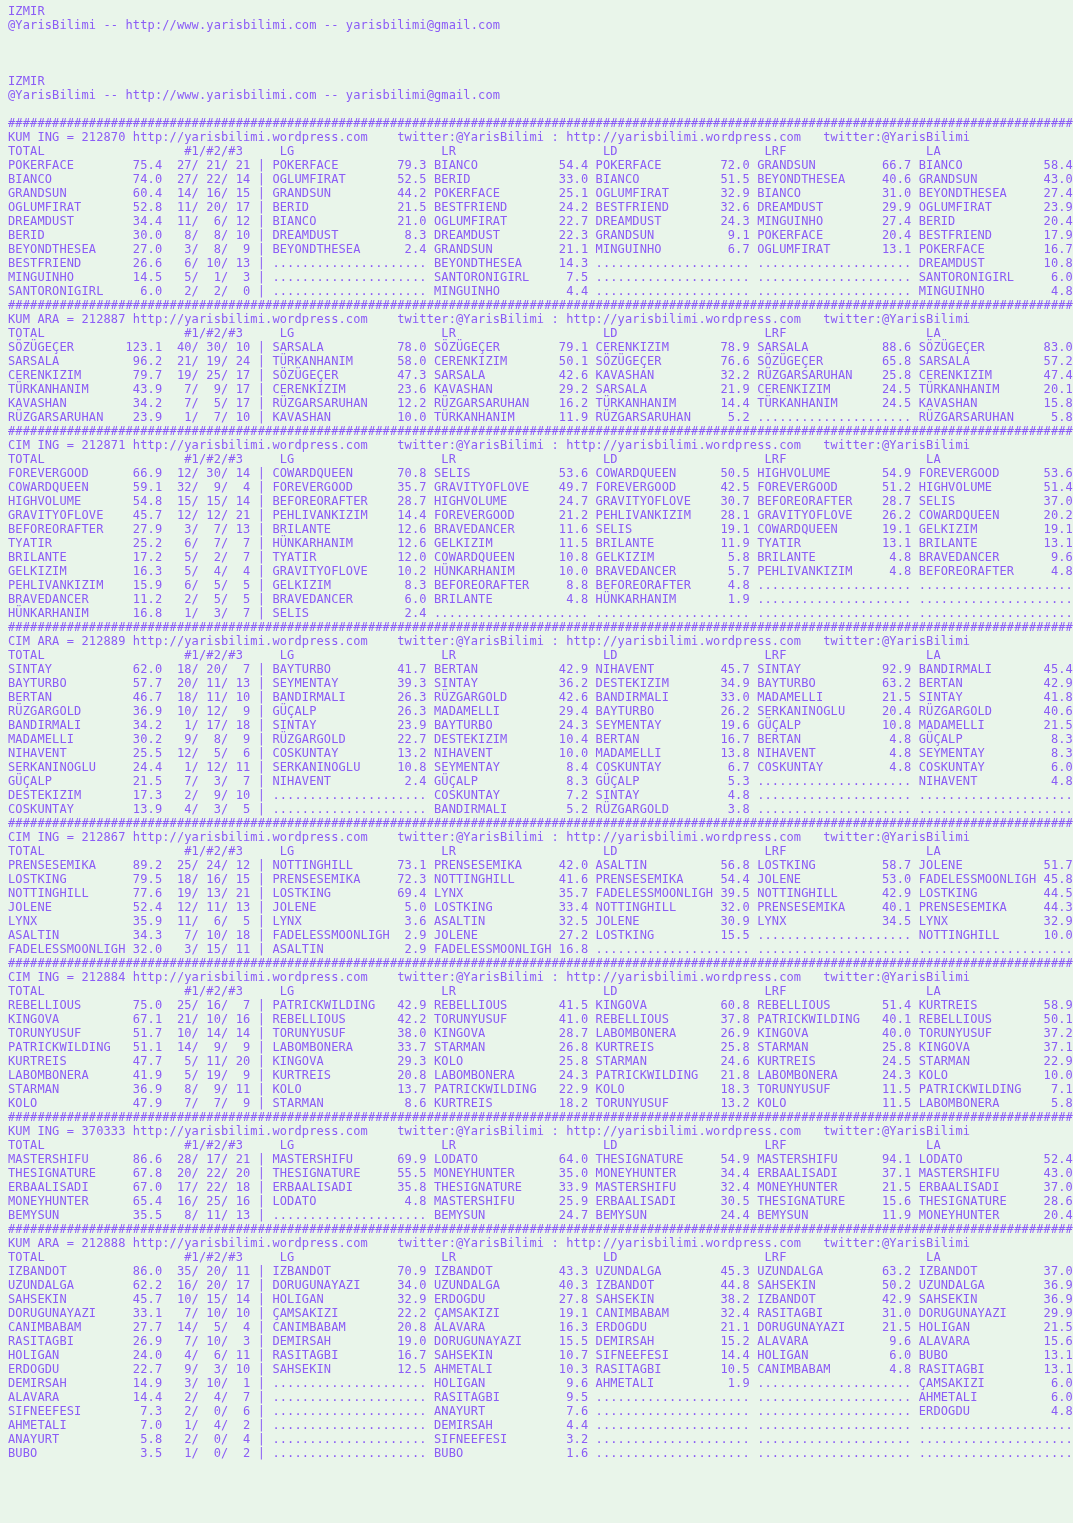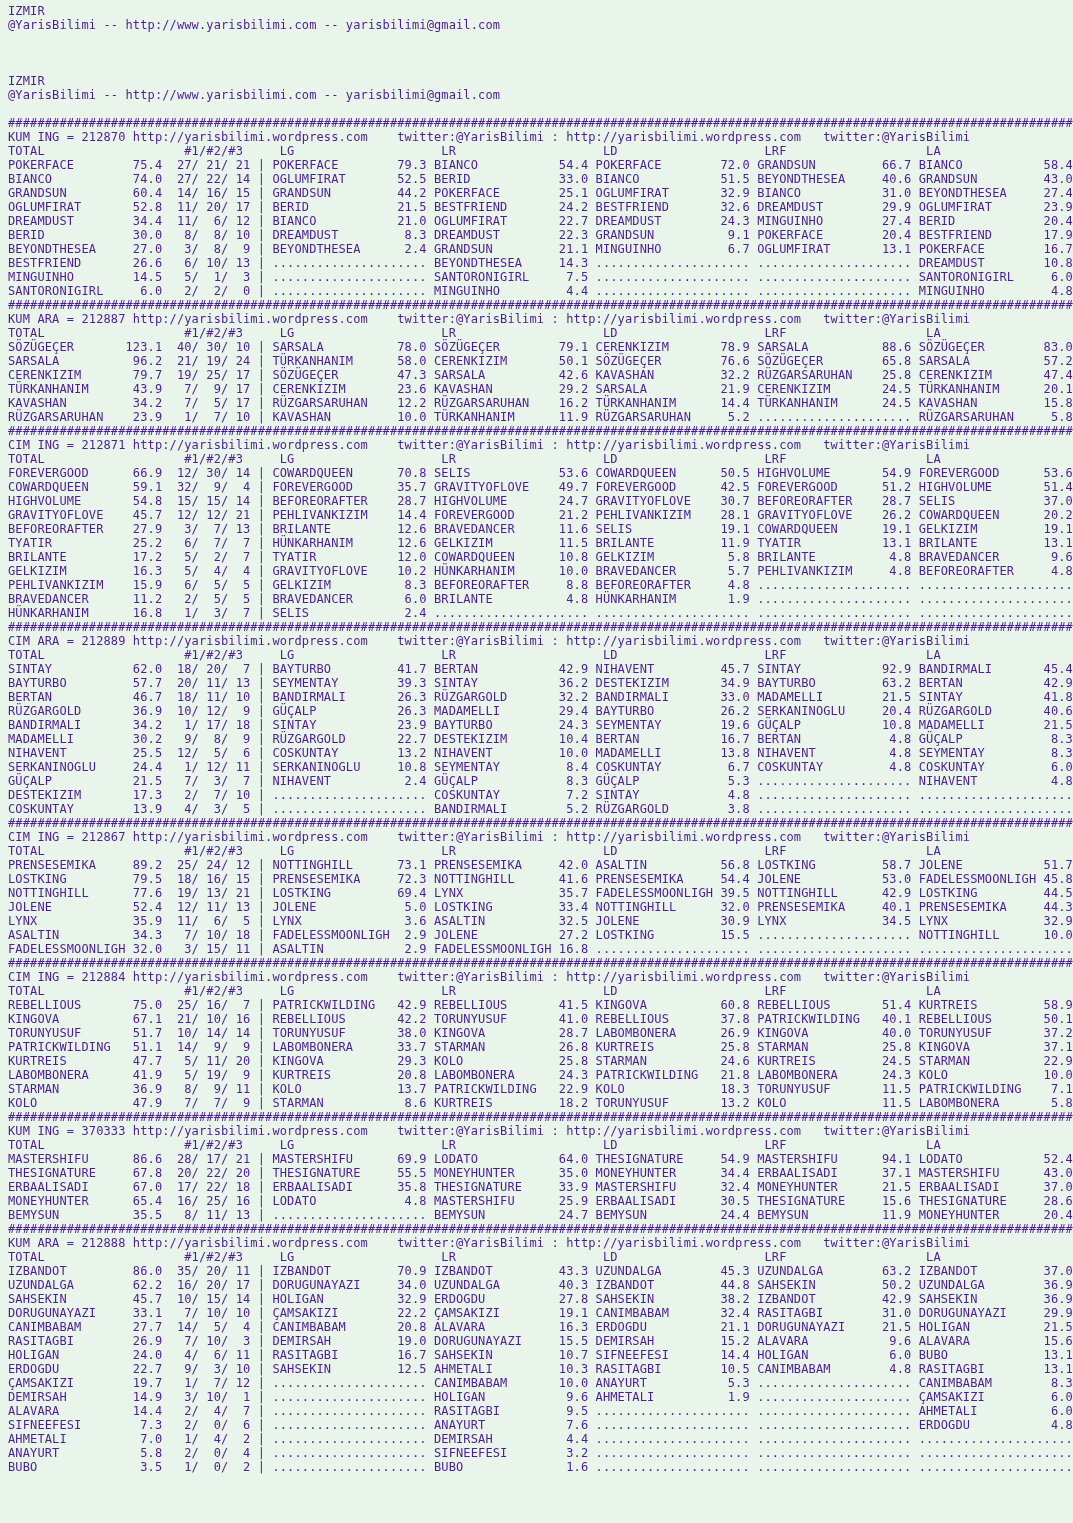--- a/index.html
+++ b/index.html
@@ -8,21 +8,21 @@
     height: 1523px;
     background: #e9f5ea;
     overflow: hidden;
   }
   .doc {
     padding: 4px 0 0 8px;
     font-family: "DejaVu Sans Mono", monospace;
     font-size: 12px;
     line-height: 14px;
     letter-spacing: 0.12px;
-    color: #4c1d95;
+    color: #8b5cf6;
   }
   .ln { height: 14px; white-space: pre; }
 </style>
 </head>
 <body>
 
 <div class="doc">
   <div class="ln">IZMIR</div>
   <div class="ln">@YarisBilimi -- http://www.yarisbilimi.com -- yarisbilimi@gmail.com</div>
   <div class="ln"></div>
@@ -66,28 +66,28 @@
       <div class="ln">BRILANTE         17.2   5/  2/  7 | TYATIR           12.0 COWARDQUEEN      10.8 GELKIZIM          5.8 BRILANTE          4.8 BRAVEDANCER       9.6</div>
       <div class="ln">GELKIZIM         16.3   5/  4/  4 | GRAVITYOFLOVE    10.2 HÜNKARHANIM      10.0 BRAVEDANCER       5.7 PEHLIVANKIZIM     4.8 BEFOREORAFTER     4.8</div>
       <div class="ln">PEHLIVANKIZIM    15.9   6/  5/  5 | GELKIZIM          8.3 BEFOREORAFTER     8.8 BEFOREORAFTER     4.8 ..................... .....................</div>
       <div class="ln">BRAVEDANCER      11.2   2/  5/  5 | BRAVEDANCER       6.0 BRILANTE          4.8 HÜNKARHANIM       1.9 ..................... .....................</div>
       <div class="ln">HÜNKARHANIM      16.8   1/  3/  7 | SELIS             2.4 ..................... ..................... ..................... .....................</div>
       <div class="ln">#################################################################################################################################################</div>
       <div class="ln">CIM ARA = 212889 http://yarisbilimi.wordpress.com    twitter:@YarisBilimi : http://yarisbilimi.wordpress.com   twitter:@YarisBilimi</div>
       <div class="ln">TOTAL                   #1/#2/#3     LG                    LR                    LD                    LRF                   LA</div>
       <div class="ln">SINTAY           62.0  18/ 20/  7 | BAYTURBO         41.7 BERTAN           42.9 NIHAVENT         45.7 SINTAY           92.9 BANDIRMALI       45.4</div>
       <div class="ln">BAYTURBO         57.7  20/ 11/ 13 | SEYMENTAY        39.3 SINTAY           36.2 DESTEKIZIM       34.9 BAYTURBO         63.2 BERTAN           42.9</div>
-      <div class="ln">BERTAN           46.7  18/ 11/ 10 | BANDIRMALI       26.3 RÜZGARGOLD       32.2 BANDIRMALI       33.0 MADAMELLI        21.5 SINTAY           41.8</div>
+      <div class="ln">BERTAN           46.7  18/ 11/ 10 | BANDIRMALI       26.3 RÜZGARGOLD       42.6 BANDIRMALI       33.0 MADAMELLI        21.5 SINTAY           41.8</div>
       <div class="ln">RÜZGARGOLD       36.9  10/ 12/  9 | GÜÇALP           26.3 MADAMELLI        29.4 BAYTURBO         26.2 SERKANINOGLU     20.4 RÜZGARGOLD       40.6</div>
       <div class="ln">BANDIRMALI       34.2   1/ 17/ 18 | SINTAY           23.9 BAYTURBO         24.3 SEYMENTAY        19.6 GÜÇALP           10.8 MADAMELLI        21.5</div>
       <div class="ln">MADAMELLI        30.2   9/  8/  9 | RÜZGARGOLD       22.7 DESTEKIZIM       10.4 BERTAN           16.7 BERTAN            4.8 GÜÇALP            8.3</div>
       <div class="ln">NIHAVENT         25.5  12/  5/  6 | COSKUNTAY        13.2 NIHAVENT         10.0 MADAMELLI        13.8 NIHAVENT          4.8 SEYMENTAY         8.3</div>
       <div class="ln">SERKANINOGLU     24.4   1/ 12/ 11 | SERKANINOGLU     10.8 SEYMENTAY         8.4 COSKUNTAY         6.7 COSKUNTAY         4.8 COSKUNTAY         6.0</div>
       <div class="ln">GÜÇALP           21.5   7/  3/  7 | NIHAVENT          2.4 GÜÇALP            8.3 GÜÇALP            5.3 ..................... NIHAVENT          4.8</div>
-      <div class="ln">DESTEKIZIM       17.3   2/  7/ 10 | ..................... COSKUNTAY         7.2 SINTAY            4.8 ..................... .....................</div>
+      <div class="ln">DESTEKIZIM       17.3   2/  9/ 10 | ..................... COSKUNTAY         7.2 SINTAY            4.8 ..................... .....................</div>
       <div class="ln">COSKUNTAY        13.9   4/  3/  5 | ..................... BANDIRMALI        5.2 RÜZGARGOLD        3.8 ..................... .....................</div>
       <div class="ln">#################################################################################################################################################</div>
       <div class="ln">CIM ING = 212867 http://yarisbilimi.wordpress.com    twitter:@YarisBilimi : http://yarisbilimi.wordpress.com   twitter:@YarisBilimi</div>
       <div class="ln">TOTAL                   #1/#2/#3     LG                    LR                    LD                    LRF                   LA</div>
       <div class="ln">PRENSESEMIKA     89.2  25/ 24/ 12 | NOTTINGHILL      73.1 PRENSESEMIKA     42.0 ASALTIN          56.8 LOSTKING         58.7 JOLENE           51.7</div>
       <div class="ln">LOSTKING         79.5  18/ 16/ 15 | PRENSESEMIKA     72.3 NOTTINGHILL      41.6 PRENSESEMIKA     54.4 JOLENE           53.0 FADELESSMOONLIGH 45.8</div>
       <div class="ln">NOTTINGHILL      77.6  19/ 13/ 21 | LOSTKING         69.4 LYNX             35.7 FADELESSMOONLIGH 39.5 NOTTINGHILL      42.9 LOSTKING         44.5</div>
       <div class="ln">JOLENE           52.4  12/ 11/ 13 | JOLENE            5.0 LOSTKING         33.4 NOTTINGHILL      32.0 PRENSESEMIKA     40.1 PRENSESEMIKA     44.3</div>
       <div class="ln">LYNX             35.9  11/  6/  5 | LYNX              3.6 ASALTIN          32.5 JOLENE           30.9 LYNX             34.5 LYNX             32.9</div>
       <div class="ln">ASALTIN          34.3   7/ 10/ 18 | FADELESSMOONLIGH  2.9 JOLENE           27.2 LOSTKING         15.5 ..................... NOTTINGHILL      10.0</div>
@@ -115,21 +115,20 @@
       <div class="ln">KUM ARA = 212888 http://yarisbilimi.wordpress.com    twitter:@YarisBilimi : http://yarisbilimi.wordpress.com   twitter:@YarisBilimi</div>
       <div class="ln">TOTAL                   #1/#2/#3     LG                    LR                    LD                    LRF                   LA</div>
       <div class="ln">IZBANDOT         86.0  35/ 20/ 11 | IZBANDOT         70.9 IZBANDOT         43.3 UZUNDALGA        45.3 UZUNDALGA        63.2 IZBANDOT         37.0</div>
       <div class="ln">UZUNDALGA        62.2  16/ 20/ 17 | DORUGUNAYAZI     34.0 UZUNDALGA        40.3 IZBANDOT         44.8 SAHSEKIN         50.2 UZUNDALGA        36.9</div>
       <div class="ln">SAHSEKIN         45.7  10/ 15/ 14 | HOLIGAN          32.9 ERDOGDU          27.8 SAHSEKIN         38.2 IZBANDOT         42.9 SAHSEKIN         36.9</div>
       <div class="ln">DORUGUNAYAZI     33.1   7/ 10/ 10 | ÇAMSAKIZI        22.2 ÇAMSAKIZI        19.1 CANIMBABAM       32.4 RASITAGBI        31.0 DORUGUNAYAZI     29.9</div>
       <div class="ln">CANIMBABAM       27.7  14/  5/  4 | CANIMBABAM       20.8 ALAVARA          16.3 ERDOGDU          21.1 DORUGUNAYAZI     21.5 HOLIGAN          21.5</div>
       <div class="ln">RASITAGBI        26.9   7/ 10/  3 | DEMIRSAH         19.0 DORUGUNAYAZI     15.5 DEMIRSAH         15.2 ALAVARA           9.6 ALAVARA          15.6</div>
       <div class="ln">HOLIGAN          24.0   4/  6/ 11 | RASITAGBI        16.7 SAHSEKIN         10.7 SIFNEEFESI       14.4 HOLIGAN           6.0 BUBO             13.1</div>
       <div class="ln">ERDOGDU          22.7   9/  3/ 10 | SAHSEKIN         12.5 AHMETALI         10.3 RASITAGBI        10.5 CANIMBABAM        4.8 RASITAGBI        13.1</div>
-      <div class="ln">ÇAMSAKIZI        19.7   1/  7/ 12 | ..................... CANIMBABAM       10.0 ANAYURT           5.3 ..................... CANIMBABAM        8.3</div>
       <div class="ln">DEMIRSAH         14.9   3/ 10/  1 | ..................... HOLIGAN           9.6 AHMETALI          1.9 ..................... ÇAMSAKIZI         6.0</div>
       <div class="ln">ALAVARA          14.4   2/  4/  7 | ..................... RASITAGBI         9.5 ..................... ..................... AHMETALI          6.0</div>
       <div class="ln">SIFNEEFESI        7.3   2/  0/  6 | ..................... ANAYURT           7.6 ..................... ..................... ERDOGDU           4.8</div>
       <div class="ln">AHMETALI          7.0   1/  4/  2 | ..................... DEMIRSAH          4.4 ..................... ..................... .....................</div>
       <div class="ln">ANAYURT           5.8   2/  0/  4 | ..................... SIFNEEFESI        3.2 ..................... ..................... .....................</div>
       <div class="ln">BUBO              3.5   1/  0/  2 | ..................... BUBO              1.6 ..................... ..................... .....................</div>
     </div>
 </div>
 
 </body></html>

